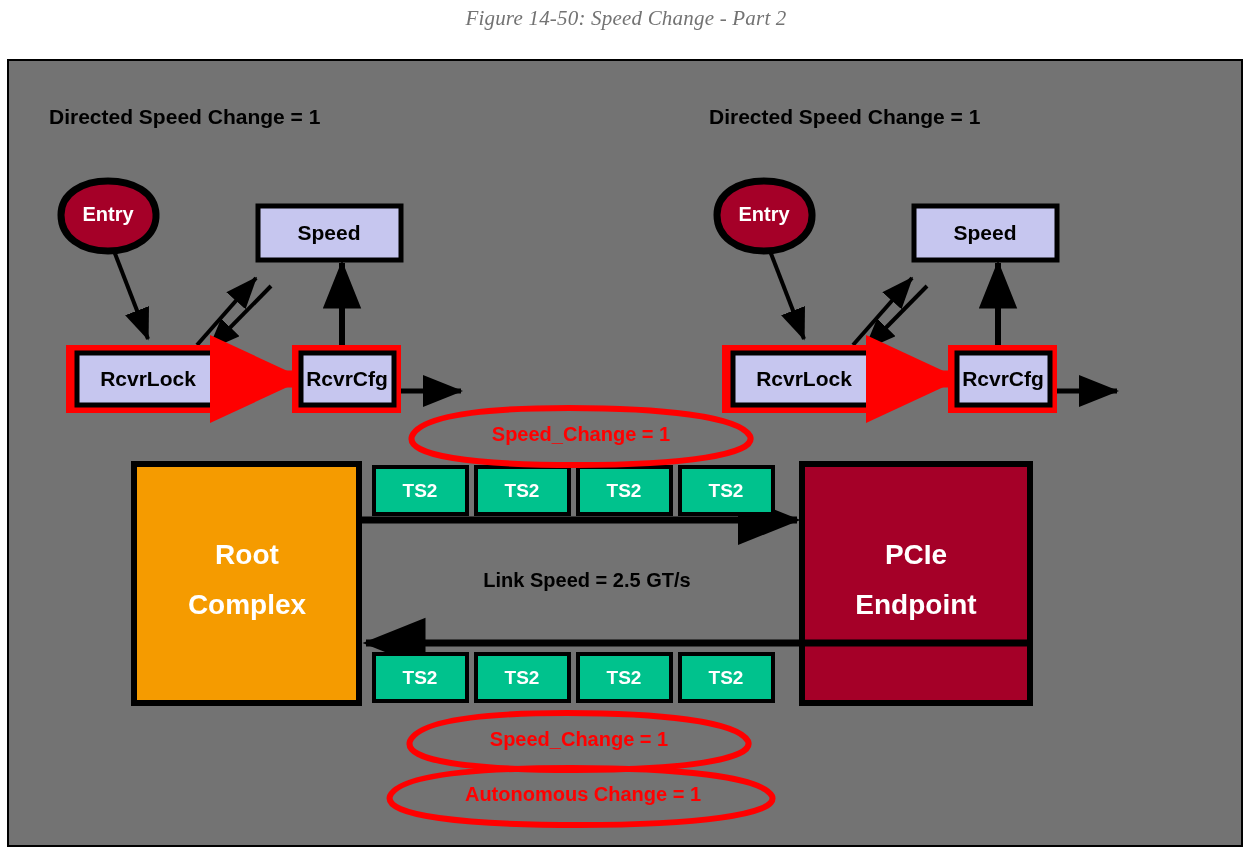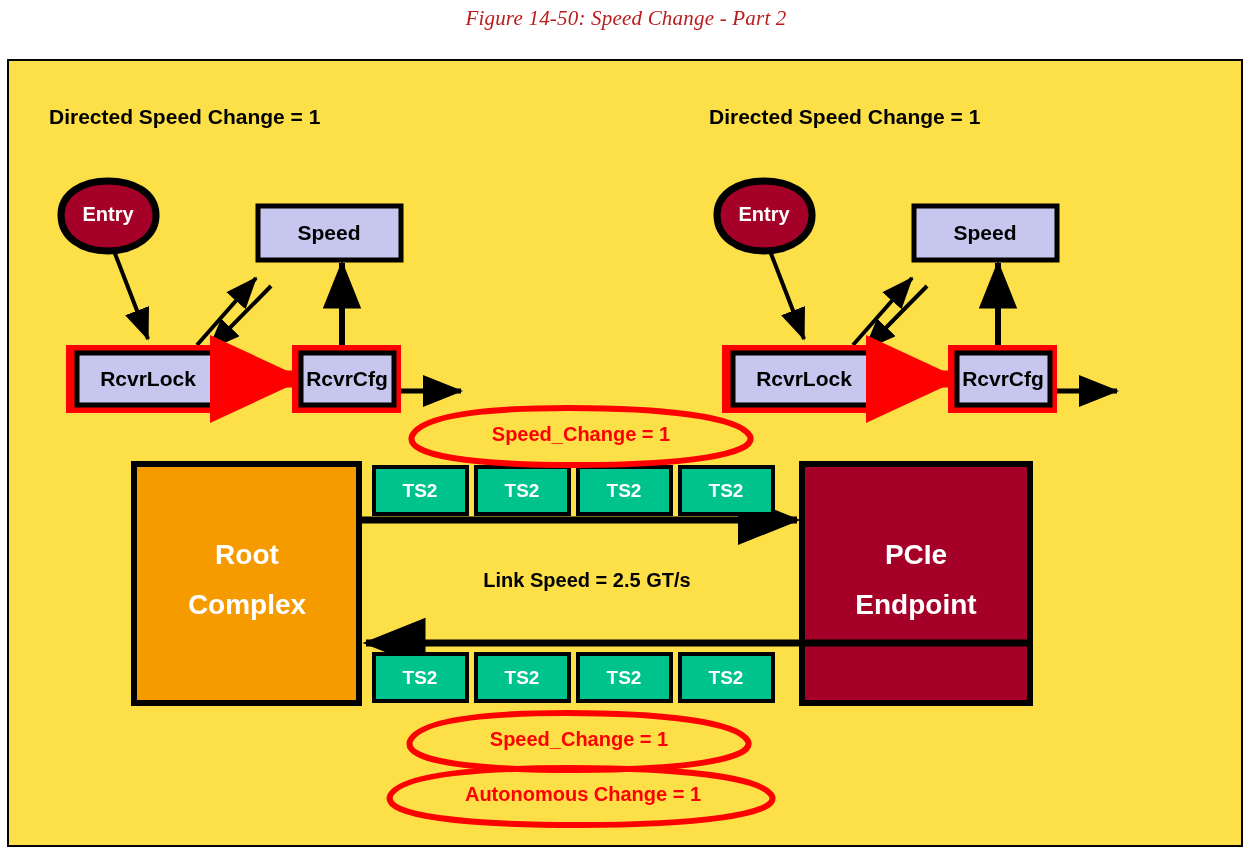--- a/index.html
+++ b/index.html
@@ -17,31 +17,31 @@
   }
   #figure-caption {
     position: absolute;
     left: 0;
     top: 6px;
     width: 1252px;
     text-align: center;
     font-family: "Liberation Serif", serif;
     font-style: italic;
     font-size: 21px;
-    color: #b91c1c;
+    color: #737373;
     letter-spacing: 0.2px;
   }
   #figure-frame {
     position: absolute;
     left: 7px;
     top: 59px;
     width: 1236px;
     height: 788px;
     border: 2px solid #000000;
-    background: #fde047;
+    background: #737373;
     box-sizing: border-box;
   }
   #diagram-canvas {
     position: absolute;
     left: 0;
     top: 0;
     width: 1236px;
     height: 788px;
     display: block;
   }

